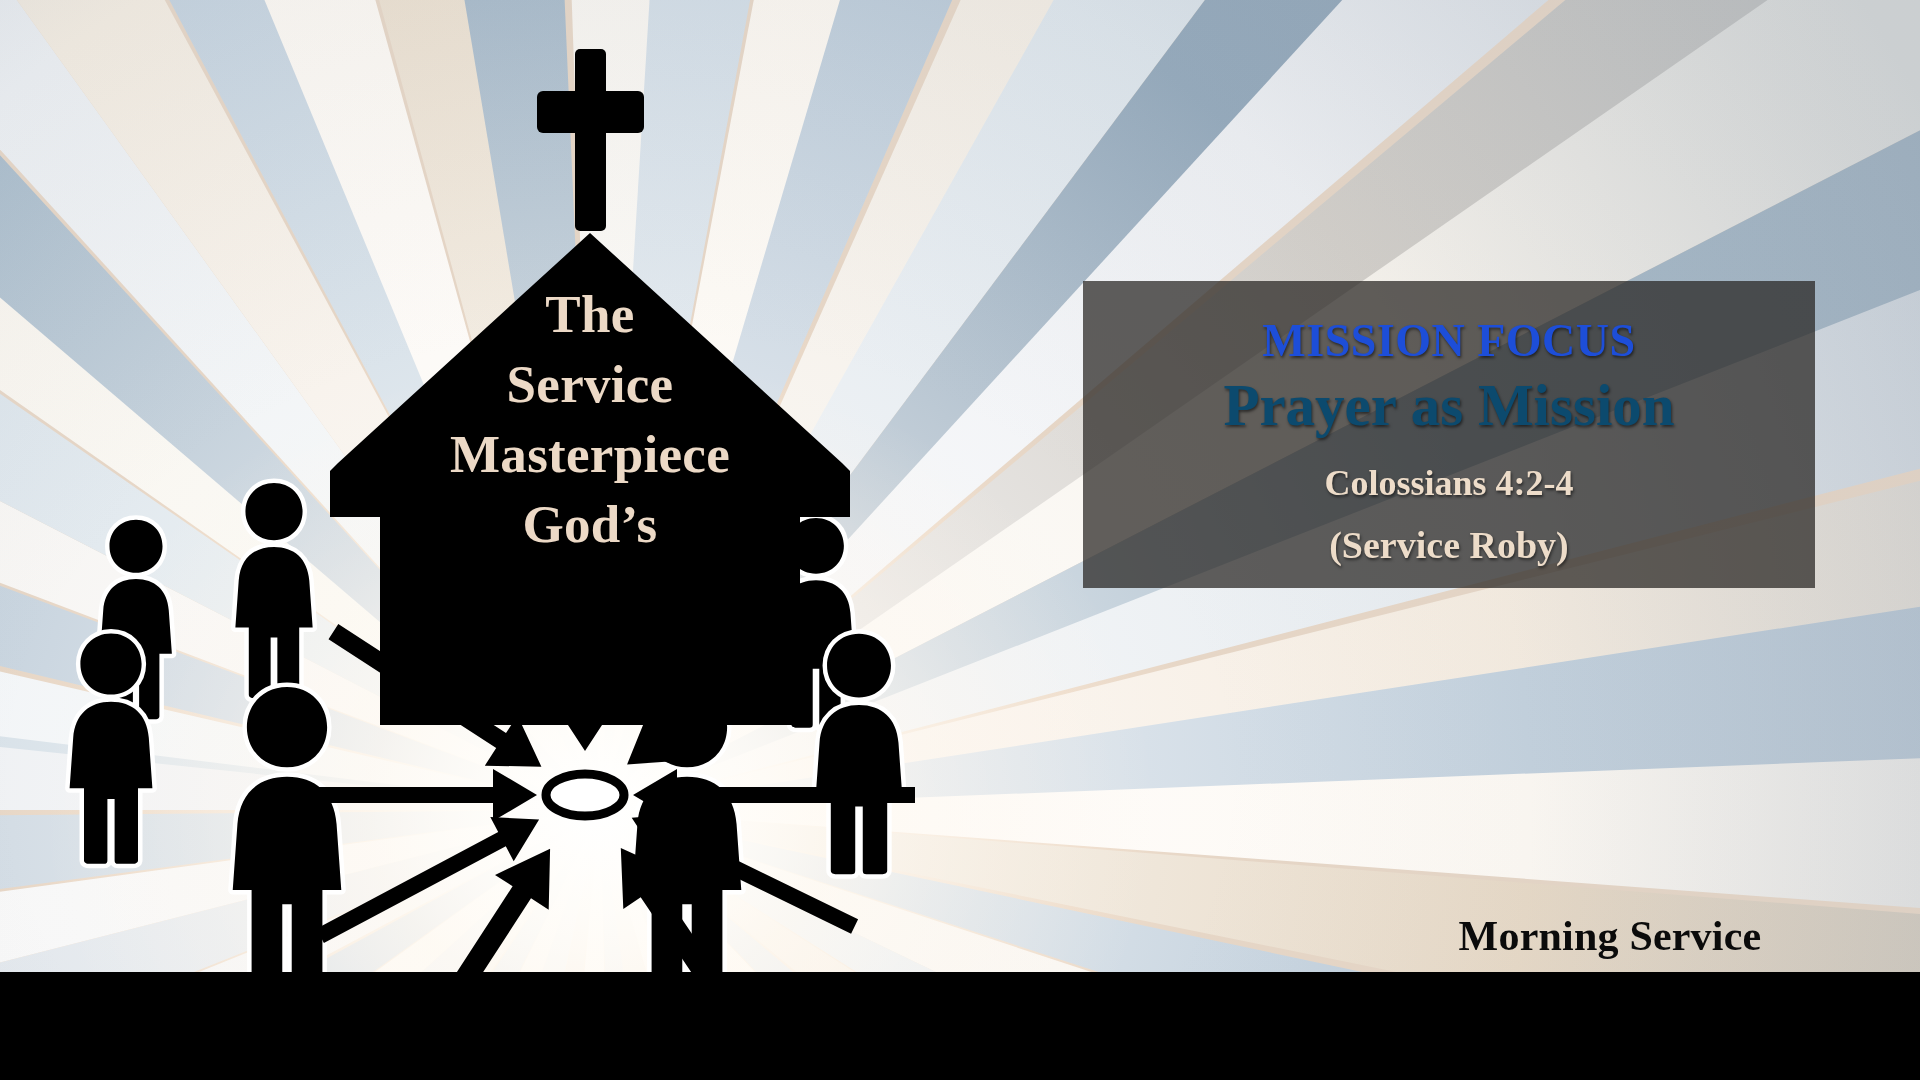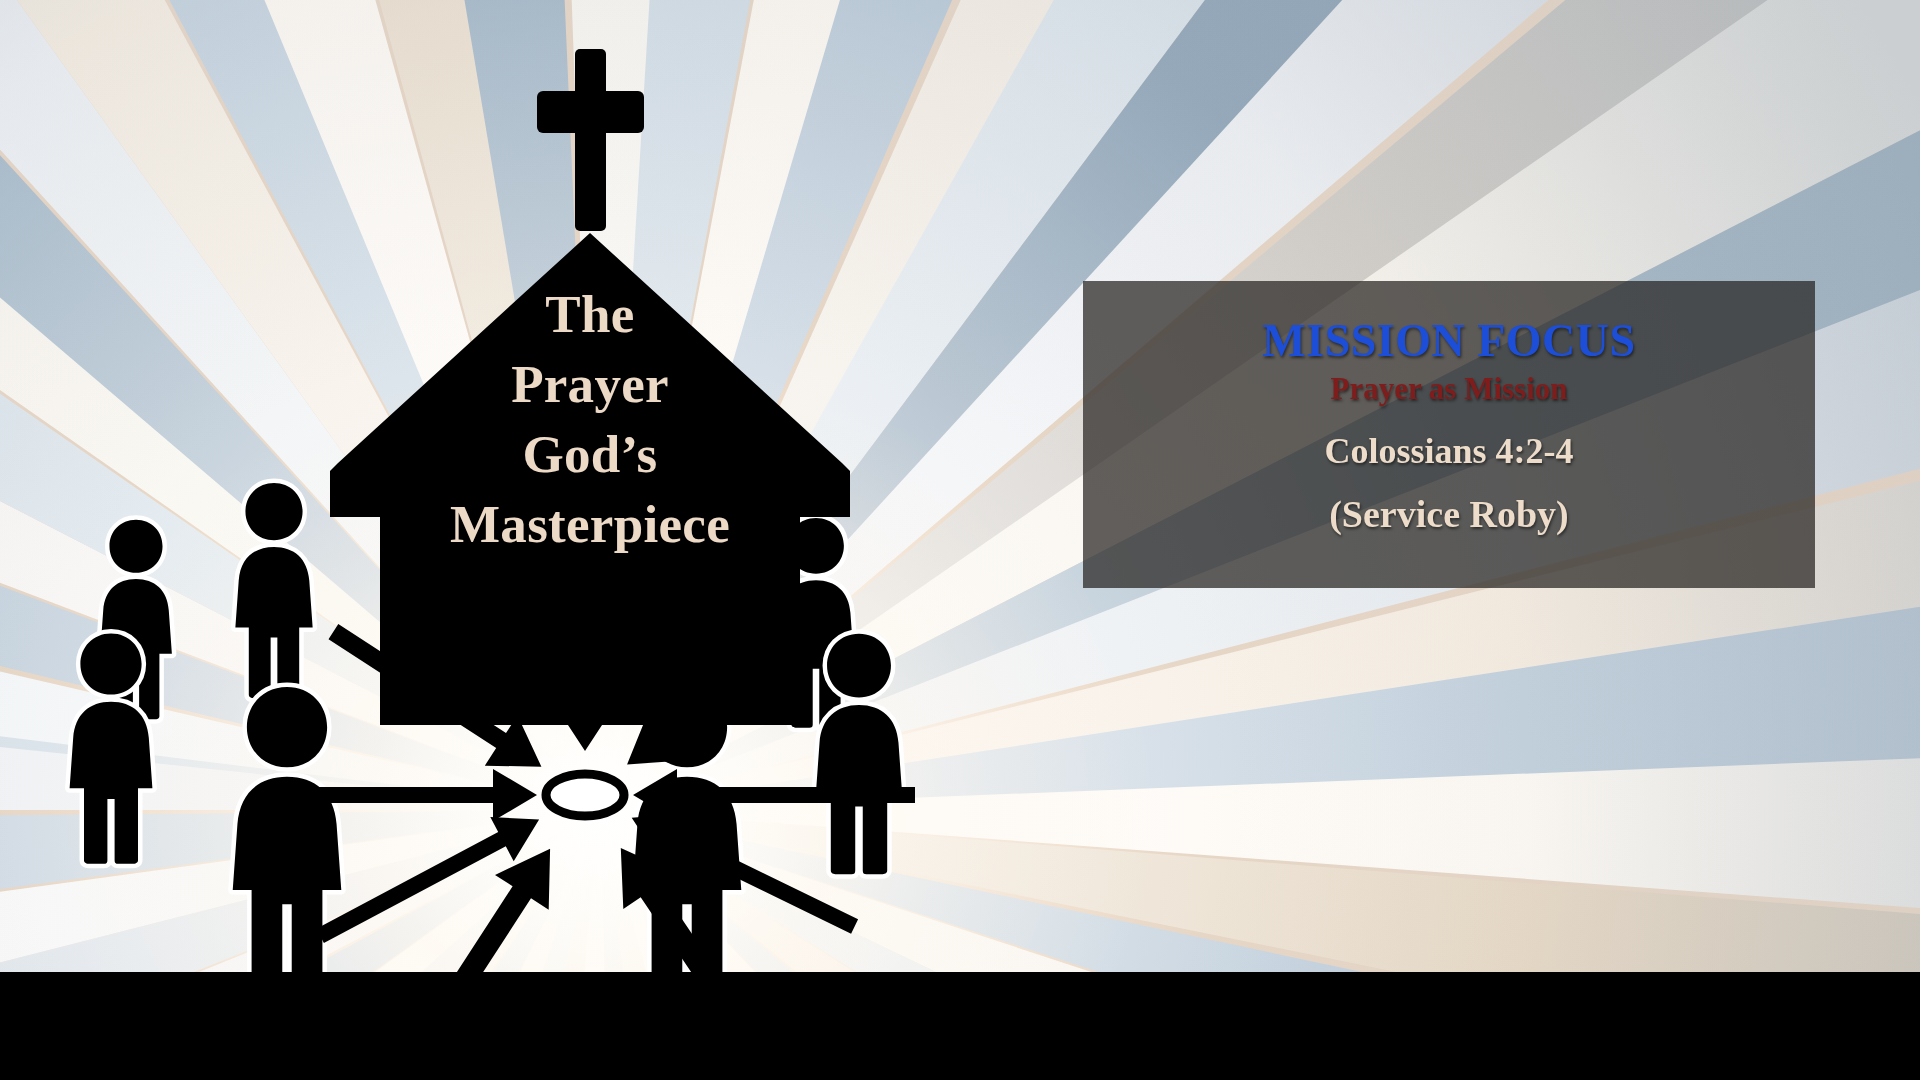--- a/index.html
+++ b/index.html
@@ -106,22 +106,22 @@
   }
   #mission-box .mf-title {
     color: #1d4ed8;
     font-size: 46px;
     font-weight: 700;
     line-height: 1.06;
     letter-spacing: 0.5px;
     text-shadow: 1px 2px 3px rgba(0,0,0,0.55);
   }
   #mission-box .mf-sub {
-    color: #7f1d1d;
-    font-size: 31px;
+    color: #0c4a6e;
+    font-size: 59px;
     font-weight: 700;
     line-height: 1.12;
     margin-top: 6px;
     text-shadow: 1px 2px 3px rgba(0,0,0,0.55);
   }
   #mission-box .mf-ref {
     color: #eddcc9;
     font-size: 36px;
     font-weight: 700;
     line-height: 1.1;
@@ -600,27 +600,28 @@
     <svg id="church-body" viewBox="0 0 520 500">
 
       <path d="M260 8 L512 238 L512 290 L470 290 L470 500 L50 500 L50 290 L8 290 L8 238 Z" fill="#000"></path>
 
       <path d="M8 238 L0 246 L0 292 L50 292 L50 252 Z" fill="#000"></path>
       <path d="M512 238 L520 246 L520 292 L470 292 L470 252 Z" fill="#000"></path>
     </svg>
 
     <div id="church-title">
       <span class="tl">The</span>
-      <span class="tl">Prayer</span>
+      <span class="tl">Service</span>
+      <span class="tl">Masterpiece</span>
       <span class="tl">God’s</span>
-      <span class="tl">Masterpiece</span>
     </div>
   </div>
 
   <div id="mission-box">
     <div class="mf-title">MISSION FOCUS</div>
     <div class="mf-sub">Prayer as Mission</div>
     <div class="mf-ref">Colossians 4:2-4</div>
     <div class="mf-speaker">(Service Roby)</div>
   </div>
 
+  <div id="service-label">Morning Service</div>
 
 </div>
 
 </body></html>

